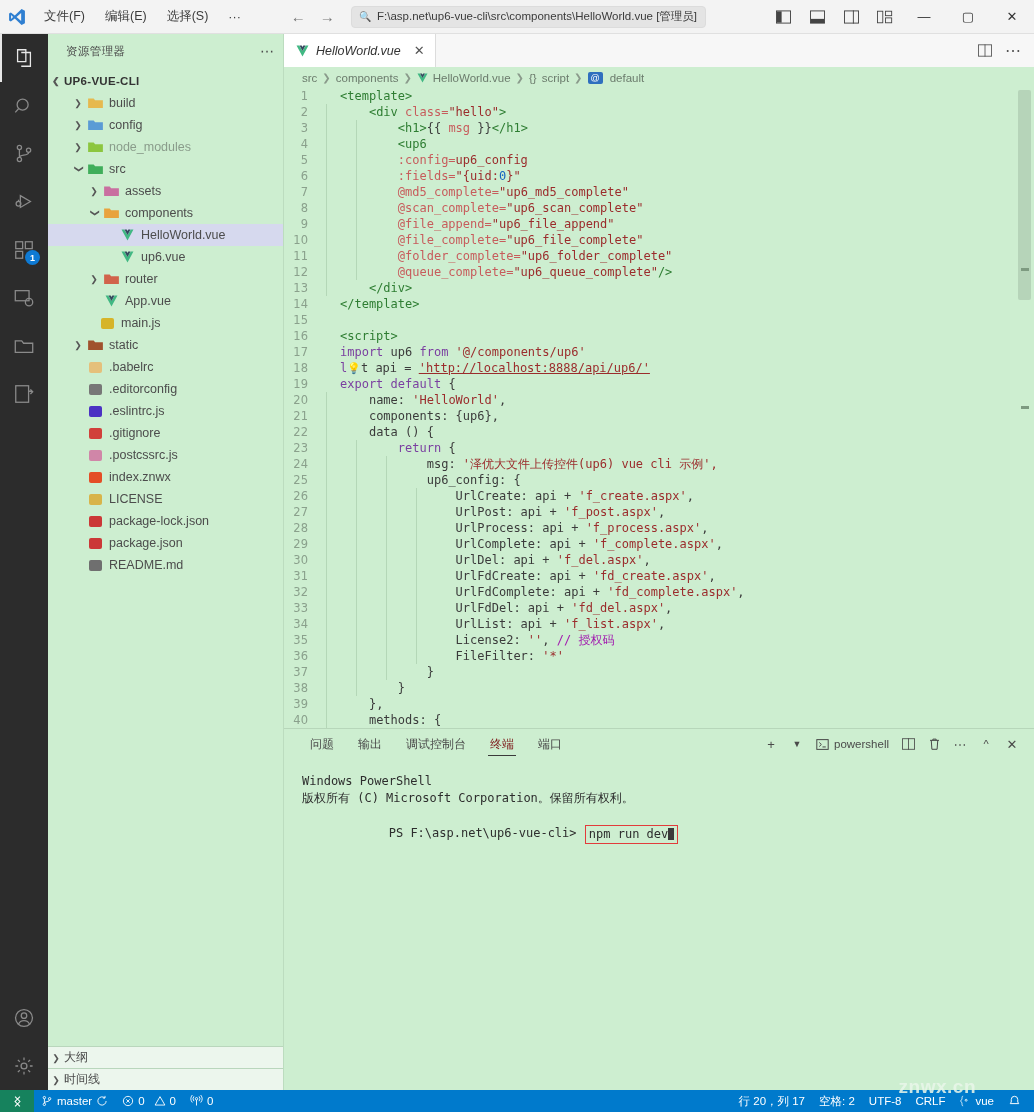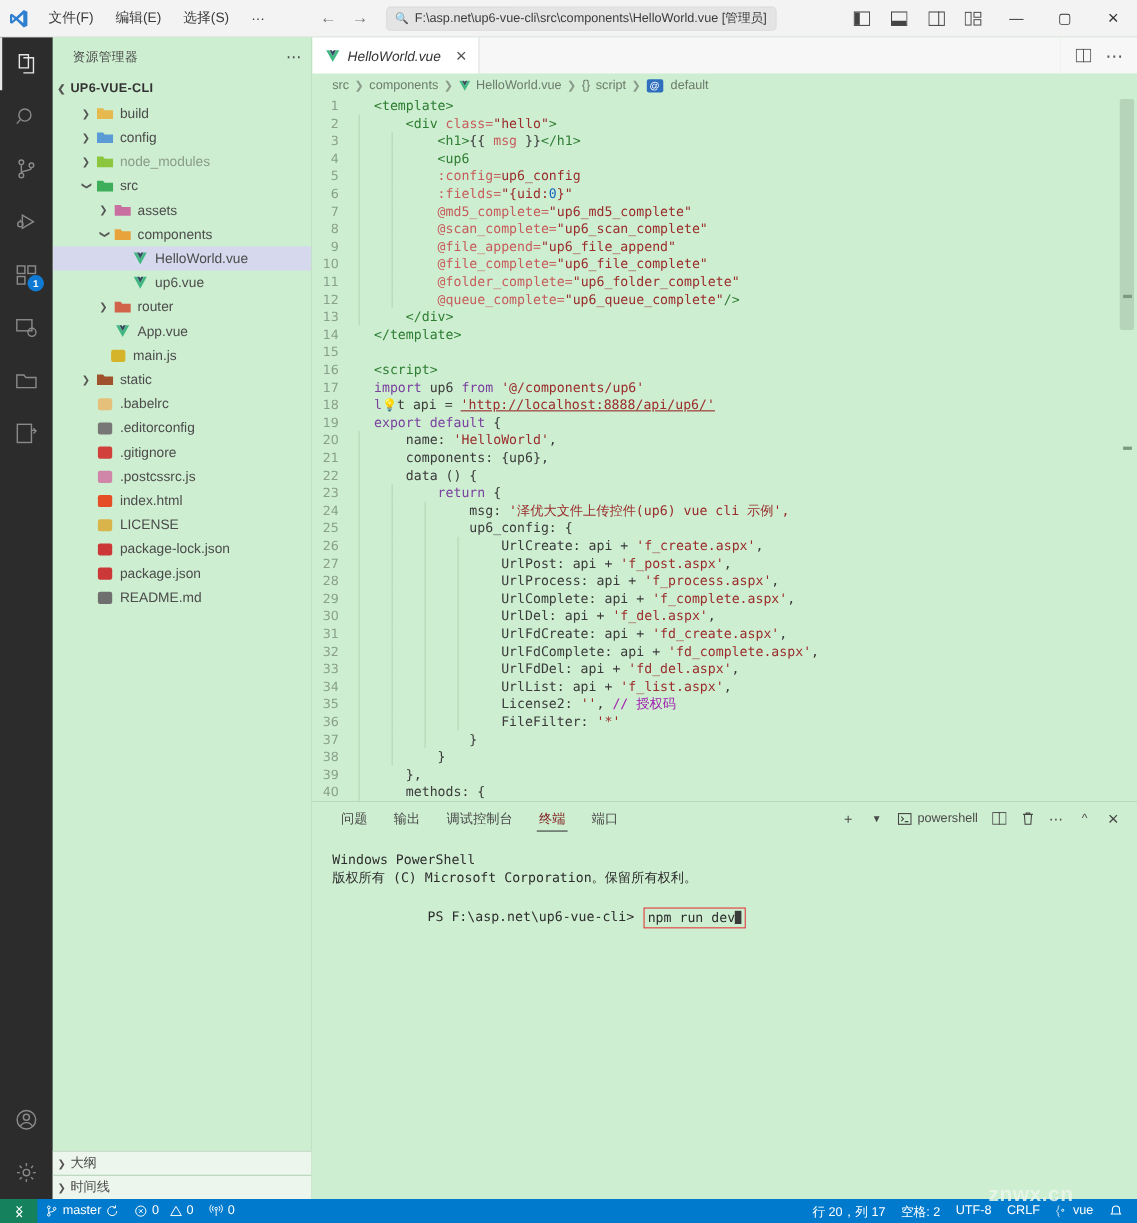--- a/index.html
+++ b/index.html
@@ -408,37 +408,44 @@
             <div class="row" style="padding-left: 22px;">
               <span class="chev none">❯</span>
               <span class="fic">
                 <span class="sq" style="background:#777777"></span>
               </span>
               <span>.editorconfig</span>
             </div>
             <div class="row" style="padding-left: 22px;">
               <span class="chev none">❯</span>
               <span class="fic">
+                <span class="sq" style="background:#4b32c3"></span>
+              </span>
+              <span>.eslintrc.js</span>
+            </div>
+            <div class="row" style="padding-left: 22px;">
+              <span class="chev none">❯</span>
+              <span class="fic">
                 <span class="sq" style="background:#d1403a"></span>
               </span>
               <span>.gitignore</span>
             </div>
             <div class="row" style="padding-left: 22px;">
               <span class="chev none">❯</span>
               <span class="fic">
                 <span class="sq" style="background:#d086a8"></span>
               </span>
               <span>.postcssrc.js</span>
             </div>
             <div class="row" style="padding-left: 22px;">
               <span class="chev none">❯</span>
               <span class="fic">
                 <span class="sq" style="background:#e44d26"></span>
               </span>
-              <span>index.html</span>
+              <span>index.znwx</span>
             </div>
             <div class="row" style="padding-left: 22px;">
               <span class="chev none">❯</span>
               <span class="fic">
                 <span class="sq" style="background:#d8b44a"></span>
               </span>
               <span>LICENSE</span>
             </div>
             <div class="row" style="padding-left: 22px;">
               <span class="chev none">❯</span>

